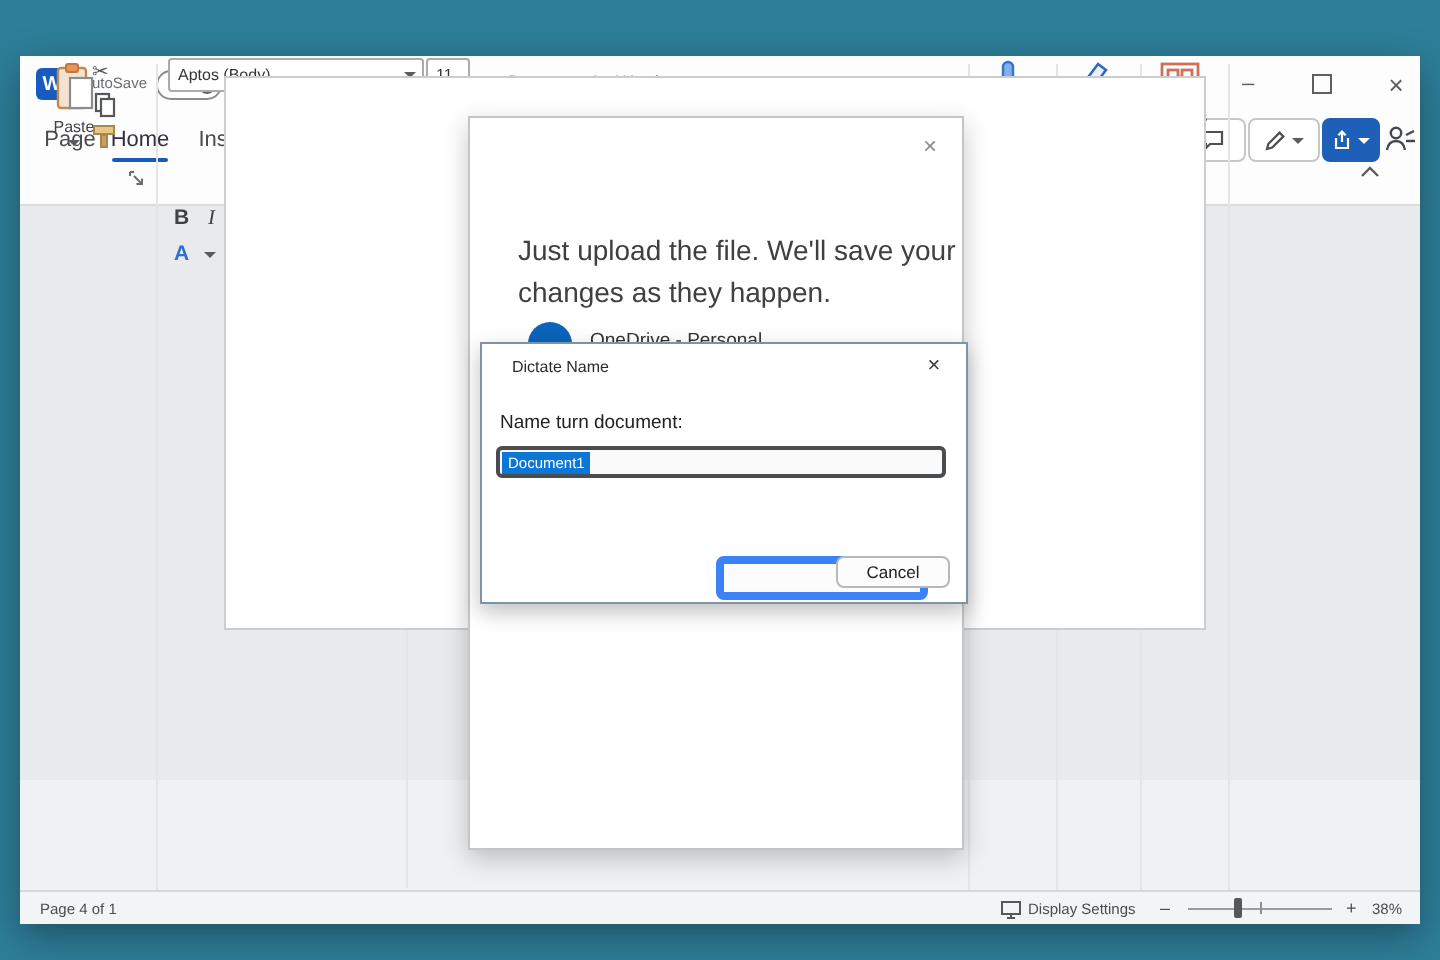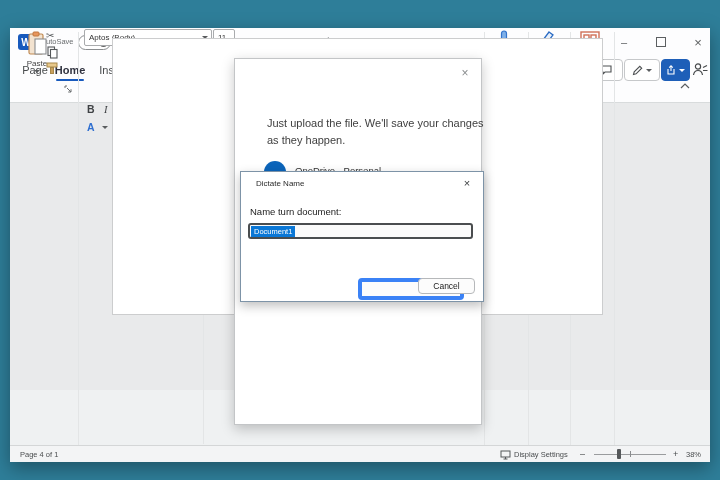--- a/index.html
+++ b/index.html
@@ -11,21 +11,21 @@
   .tb-text{color:#6b6e70;font-size:7.5px;}
   .toggle{left:68px;top:7px;width:31px;height:13px;border:1px solid #8a8d8f;border-radius:8px;background:#fff;display:flex;align-items:center;}
   .toggle .on{font-size:6.5px;color:#555;margin-left:5px;}
   .toggle .knob{position:absolute;right:2px;top:1.5px;width:9px;height:9px;border-radius:50%;background:#636363;}
   .qat{top:8px;width:14px;height:14px;display:flex;align-items:center;justify-content:center;}
   .chev{width:0;height:0;border-left:3px solid transparent;border-right:3px solid transparent;border-top:3.5px solid #5a5d5f;}
   .title{left:244px;top:8px;font-size:9px;color:#8f9294;}
   .wctl{top:6px;width:22px;height:16px;display:flex;align-items:center;justify-content:center;color:#5c5f61;font-size:11px;}
   
   .tab{top:28px;height:28px;line-height:28px;text-align:center;font-size:11px;color:#484b4d;}
-  .tab.active{color:#30323f;font-weight:bold;}
+  .tab.active{color:#30323f;font-weight:normal;}
   .tab .ul{position:absolute;left:4px;right:4px;bottom:3px;height:2.5px;background:#185abd;border-radius:2px;}
   .pillbtn{top:31px;height:20px;border:1px solid #c6c8ca;border-radius:4px;background:#fff;display:flex;align-items:center;justify-content:center;gap:3px;}
   
   .ribbon{left:0;top:56px;width:700px;height:74px;background:#fdfdfe;border-bottom:1px solid #d8dbdc;}
   .rsep{top:4px;bottom:12px;width:1px;background:#e3e5e6;}
   .glabel{bottom:3px;font-size:7px;color:#5f6264;text-align:center;}
   .fbox{border:1px solid #a9abad;border-radius:2px;background:#fff;font-size:8px;color:#333;display:flex;align-items:center;}
   .fbtn{font-size:10.5px;color:#3f4245;display:flex;align-items:flex-end;}
   .rowic{top:72px;height:15px;}
   .rowic2{top:89px;height:16px;}
@@ -34,21 +34,21 @@
   .docarea{left:0;top:130px;width:700px;height:287px;background:#e9eaeb;}
   .page{position:absolute;left:102px;top:10px;width:491px;height:277px;background:#fff;border:1px solid #cccdce;box-sizing:border-box;}
   
   .statusbar{left:0;top:417px;width:700px;height:17px;background:#f3f4f5;border-top:1px solid #d4d6d7;box-sizing:border-box;font-size:7.5px;color:#4a4d4f;}
   .track{top:8px;height:1px;background:#9a9c9e;}
   .thumb{top:3px;width:4px;height:10px;background:#55585a;border-radius:1px;}
   .tick{top:5px;width:1px;height:6px;background:#8a8c8e;}
   
   .autosave-dlg{left:224px;top:30px;width:246px;height:365px;background:#fff;border:1px solid #c3c5c7;box-shadow:0 4px 12px rgba(0,0,0,.22);z-index:10;}
   .as-title{left:24px;top:26px;font-size:13.5px;font-weight:600;color:#1b5ebd;}
-  .as-body{left:32px;top:56px;width:228px;font-size:11px;color:#404040;line-height:1.5;}
+  .as-body{left:24px;top:56px;width:228px;font-size:14px;color:#404040;line-height:1.5;}
   .dlg-x{font-size:12px;color:#8a8d8f;width:16px;height:16px;display:flex;align-items:center;justify-content:center;}
   .name-dlg{left:230px;top:143px;width:242px;height:129px;background:#fff;border:1px solid #7d93a7;box-shadow:0 4px 10px rgba(0,0,0,.25);z-index:20;}
   .nd-title{left:15px;top:7px;font-size:8px;color:#2b2b2b;}
   .nd-prompt{left:9px;top:34px;font-size:9.5px;color:#222;}
   .nd-input{left:7px;top:51px;width:220px;height:12px;border:2px solid #4a4d4f;border-radius:3px;background:#fafafa;display:flex;align-items:center;padding-left:1px;}
   .nd-sel{font-size:7.5px;color:#fff;background:#0a77d6;padding:1px 3px;}
   .btn{height:14px;border-radius:4px;background:#fcfcfc;font-size:8.5px;color:#222;display:flex;align-items:center;justify-content:center;}
   .btn.default{border:4px solid #3b82f6;padding-left:46px;}
   .btn.normal{border:1px solid #b6b8ba;}
   svg{display:block;}

